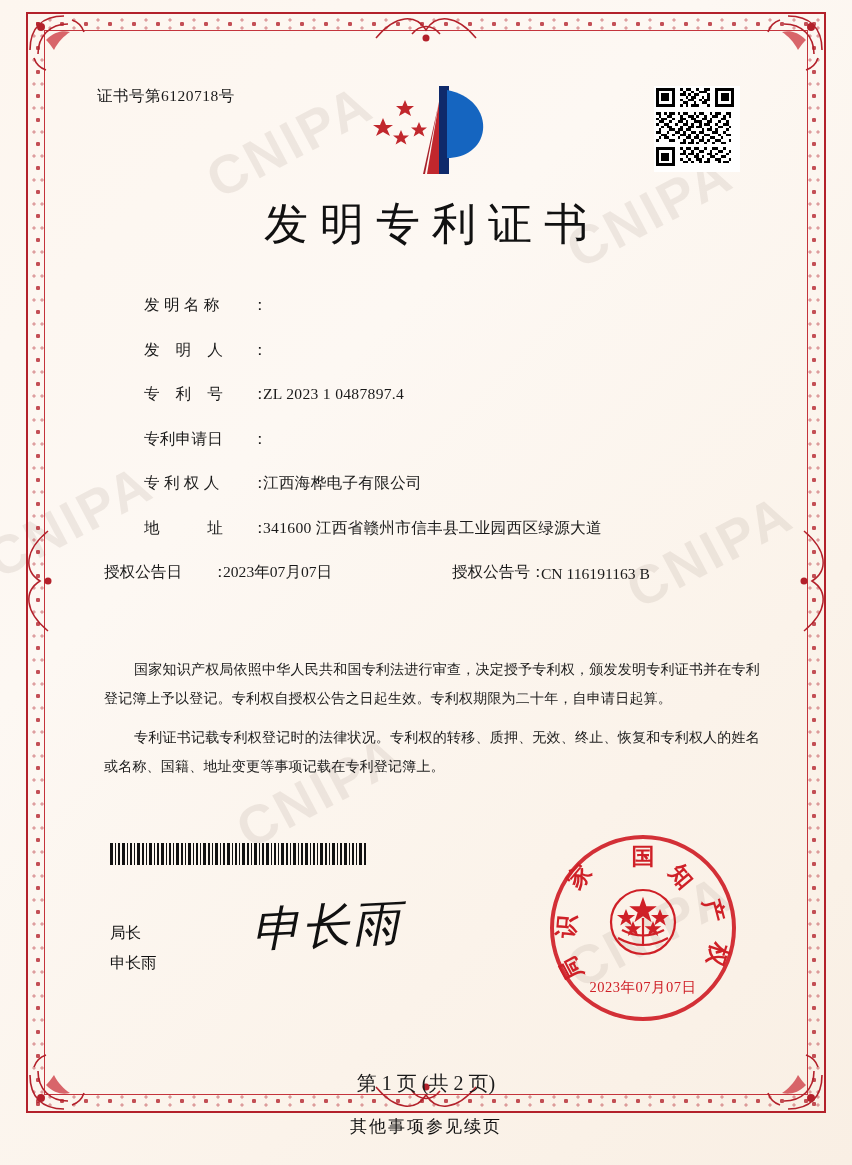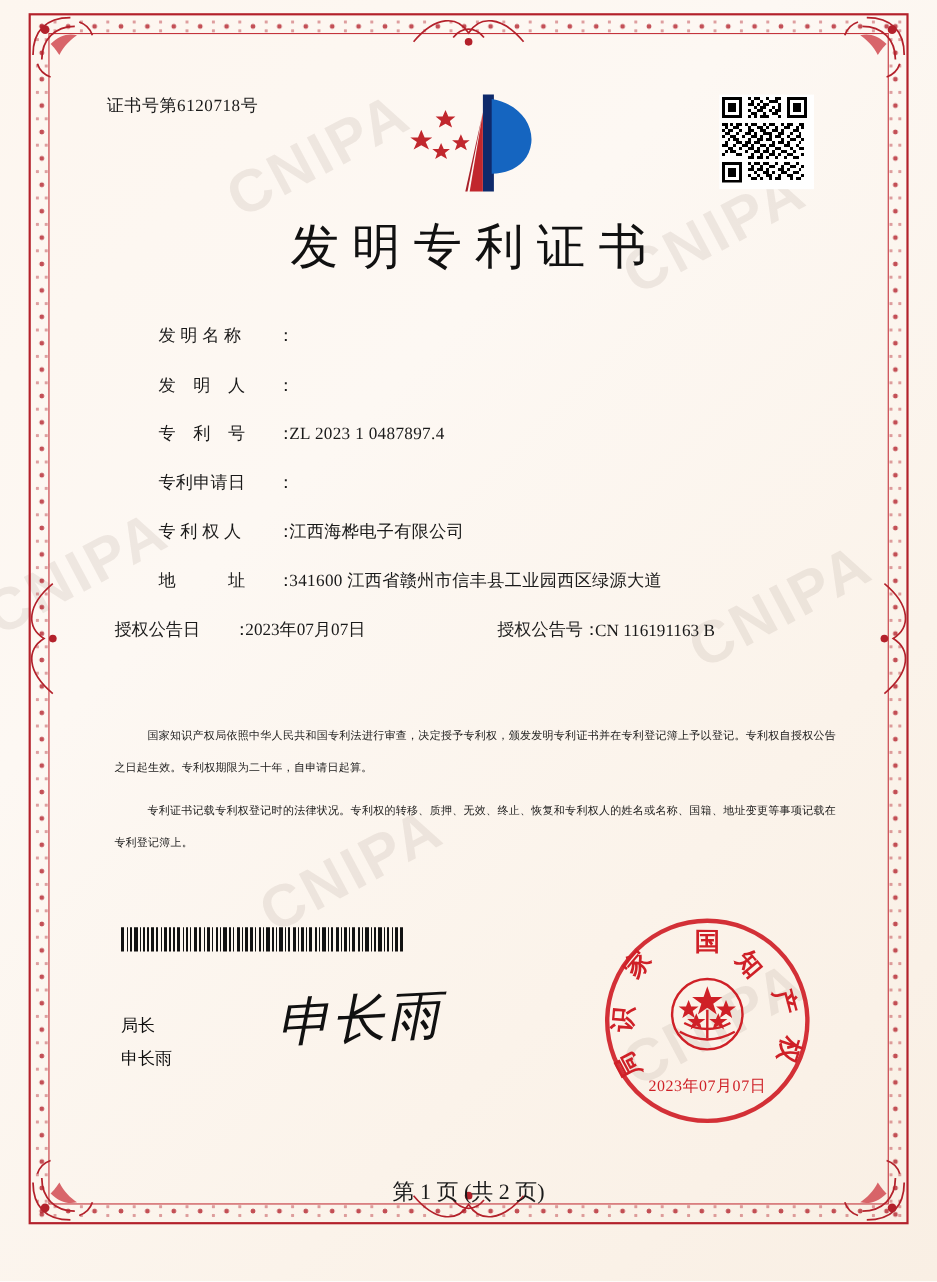--- a/index.html
+++ b/index.html
@@ -187,21 +187,21 @@
   .inline-left { width: 340px; flex: 0 0 340px; display: flex; align-items: baseline;}
   .inline-right { display: flex; align-items: flex-end; }
   .lbl-pub { width: 108px; flex:0 0 108px; white-space: pre; }
   .lbl-pubno { white-space: pre; margin-left: 8px;}
 
   .paragraphs {
     position: absolute;
     left: 104px;
     right: 92px;
     top: 655px;
-    font-size: 10px;
+    font-size: 14px;
     line-height: 29px;
     color: #1a1a1a;
     text-align: justify;
   }
   .paragraphs p {
     margin: 0 0 10px 0;
     text-indent: 30px;
     letter-spacing: 0.2px;
   }
 
@@ -744,14 +744,15 @@
             <path d="M33 46 l1.4 3.4 h3.6 l-2.9 2.2 1.1 3.6 -3.2 -2.2 -3.2 2.2 1.1 -3.6 -2.9 -2.2 h3.6 Z" fill="#cf2027"></path>
             <path d="M53 46 l1.4 3.4 h3.6 l-2.9 2.2 1.1 3.6 -3.2 -2.2 -3.2 2.2 1.1 -3.6 -2.9 -2.2 h3.6 Z" fill="#cf2027"></path>
             <path d="M43 40 v26"></path>
           </g>
         </svg>
       </div>
       <div class="seal-date">2023年07月07日</div>
     </div>
 
     <div class="page-no">第 1 页 (共 2 页)</div>
+    <div class="footer-note">其他事项参见续页</div>
   </div>
 </div>
 
 </body></html>

